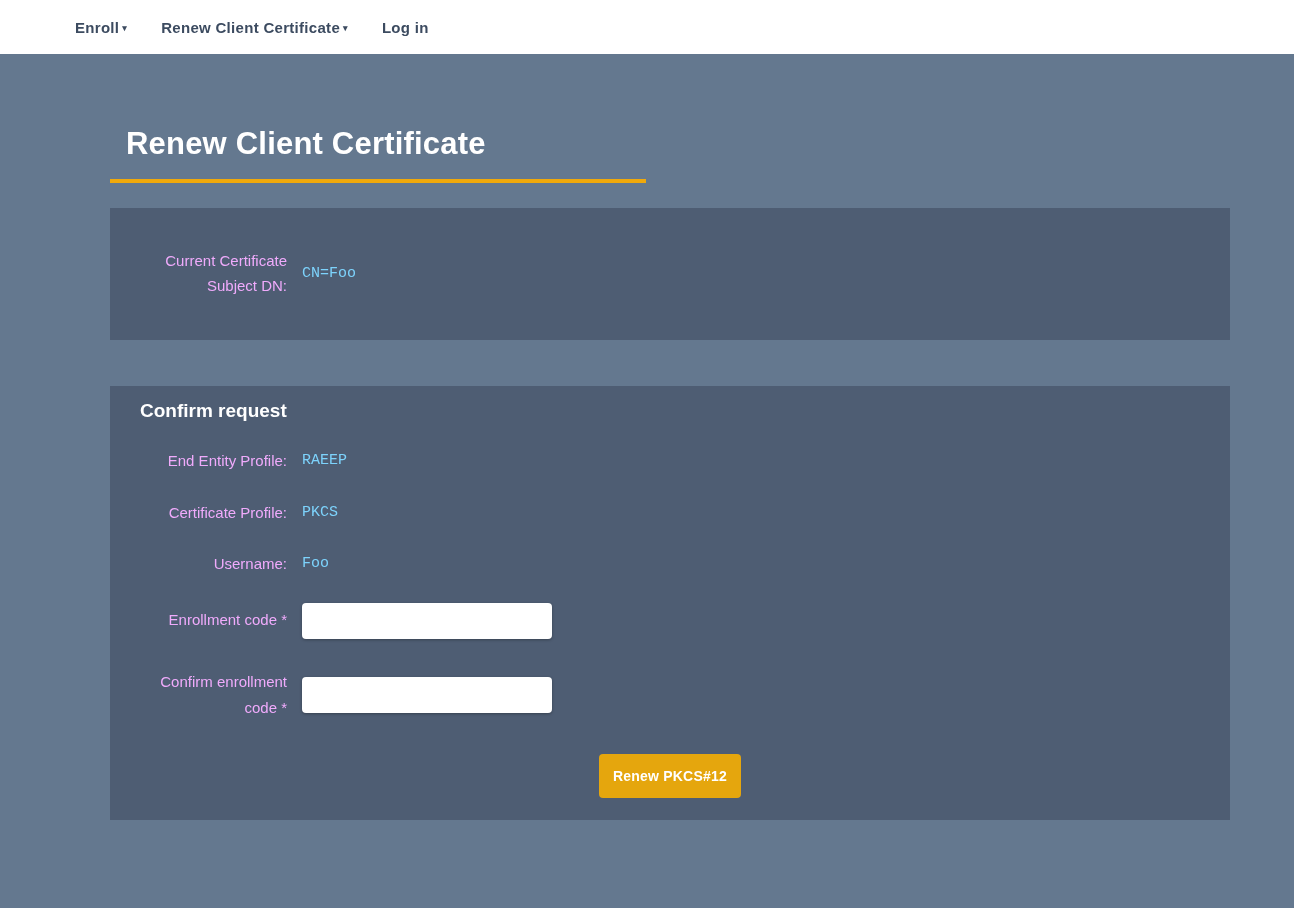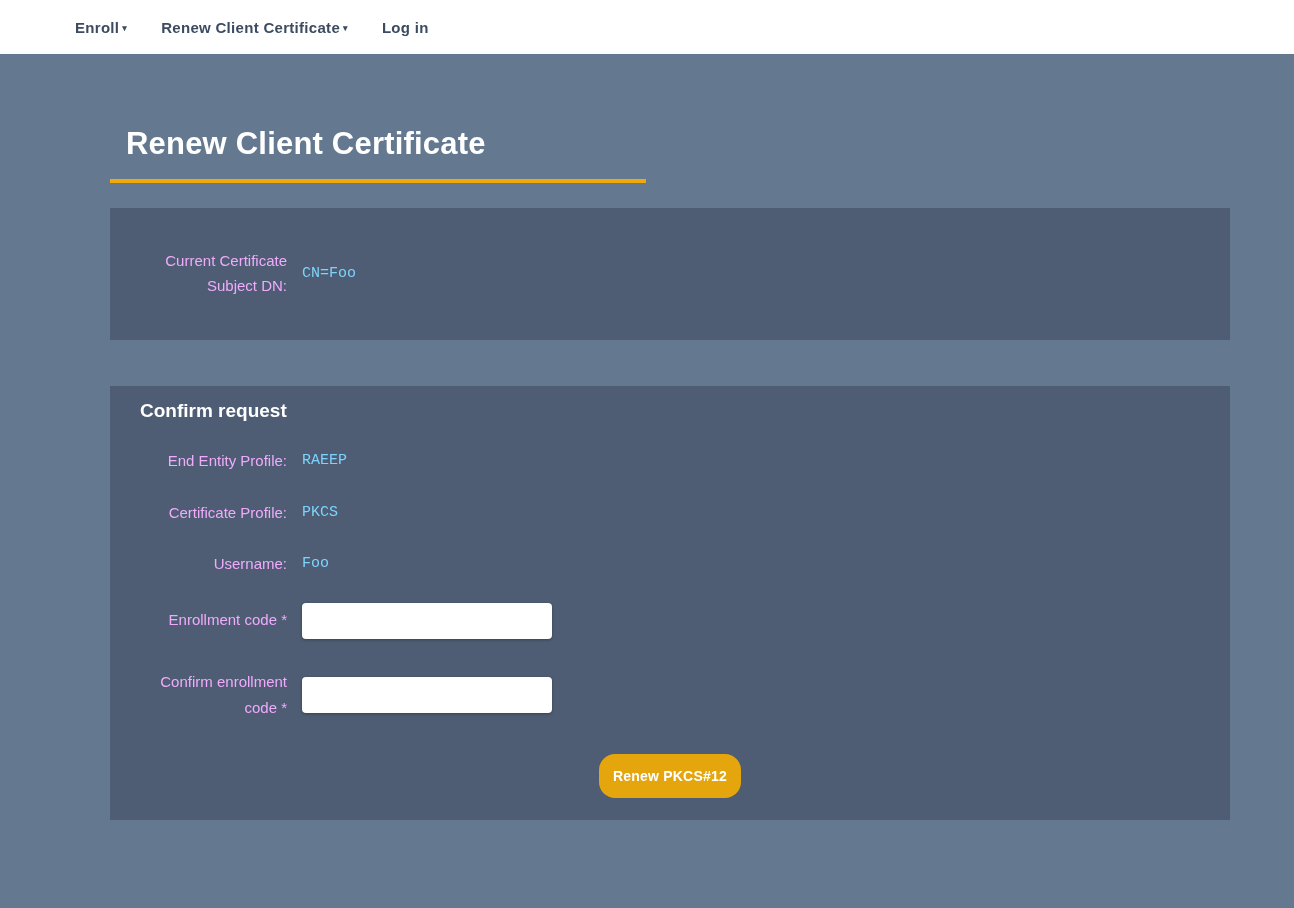--- a/index.html
+++ b/index.html
@@ -95,21 +95,21 @@
     box-shadow: 0 1px 3px rgba(0,0,0,0.3);
     font-size: 15px; padding: 0 10px;
     outline: none;
     color: #111111;
   }
 
   .button-row { text-align: center; margin-top: 33px; padding-bottom: 10px; }
   .renew-button {
     width: 142px; height: 44px;
     background: #e5a60d;
-    border: none; border-radius: 16px;
+    border: none; border-radius: 4px;
     color: #ffffff;
     font-family: "Liberation Sans", sans-serif;
     font-size: 14px; font-weight: bold;
     letter-spacing: 0.2px;
     cursor: pointer;
   }
 </style>
 </head>
 <body>
 

